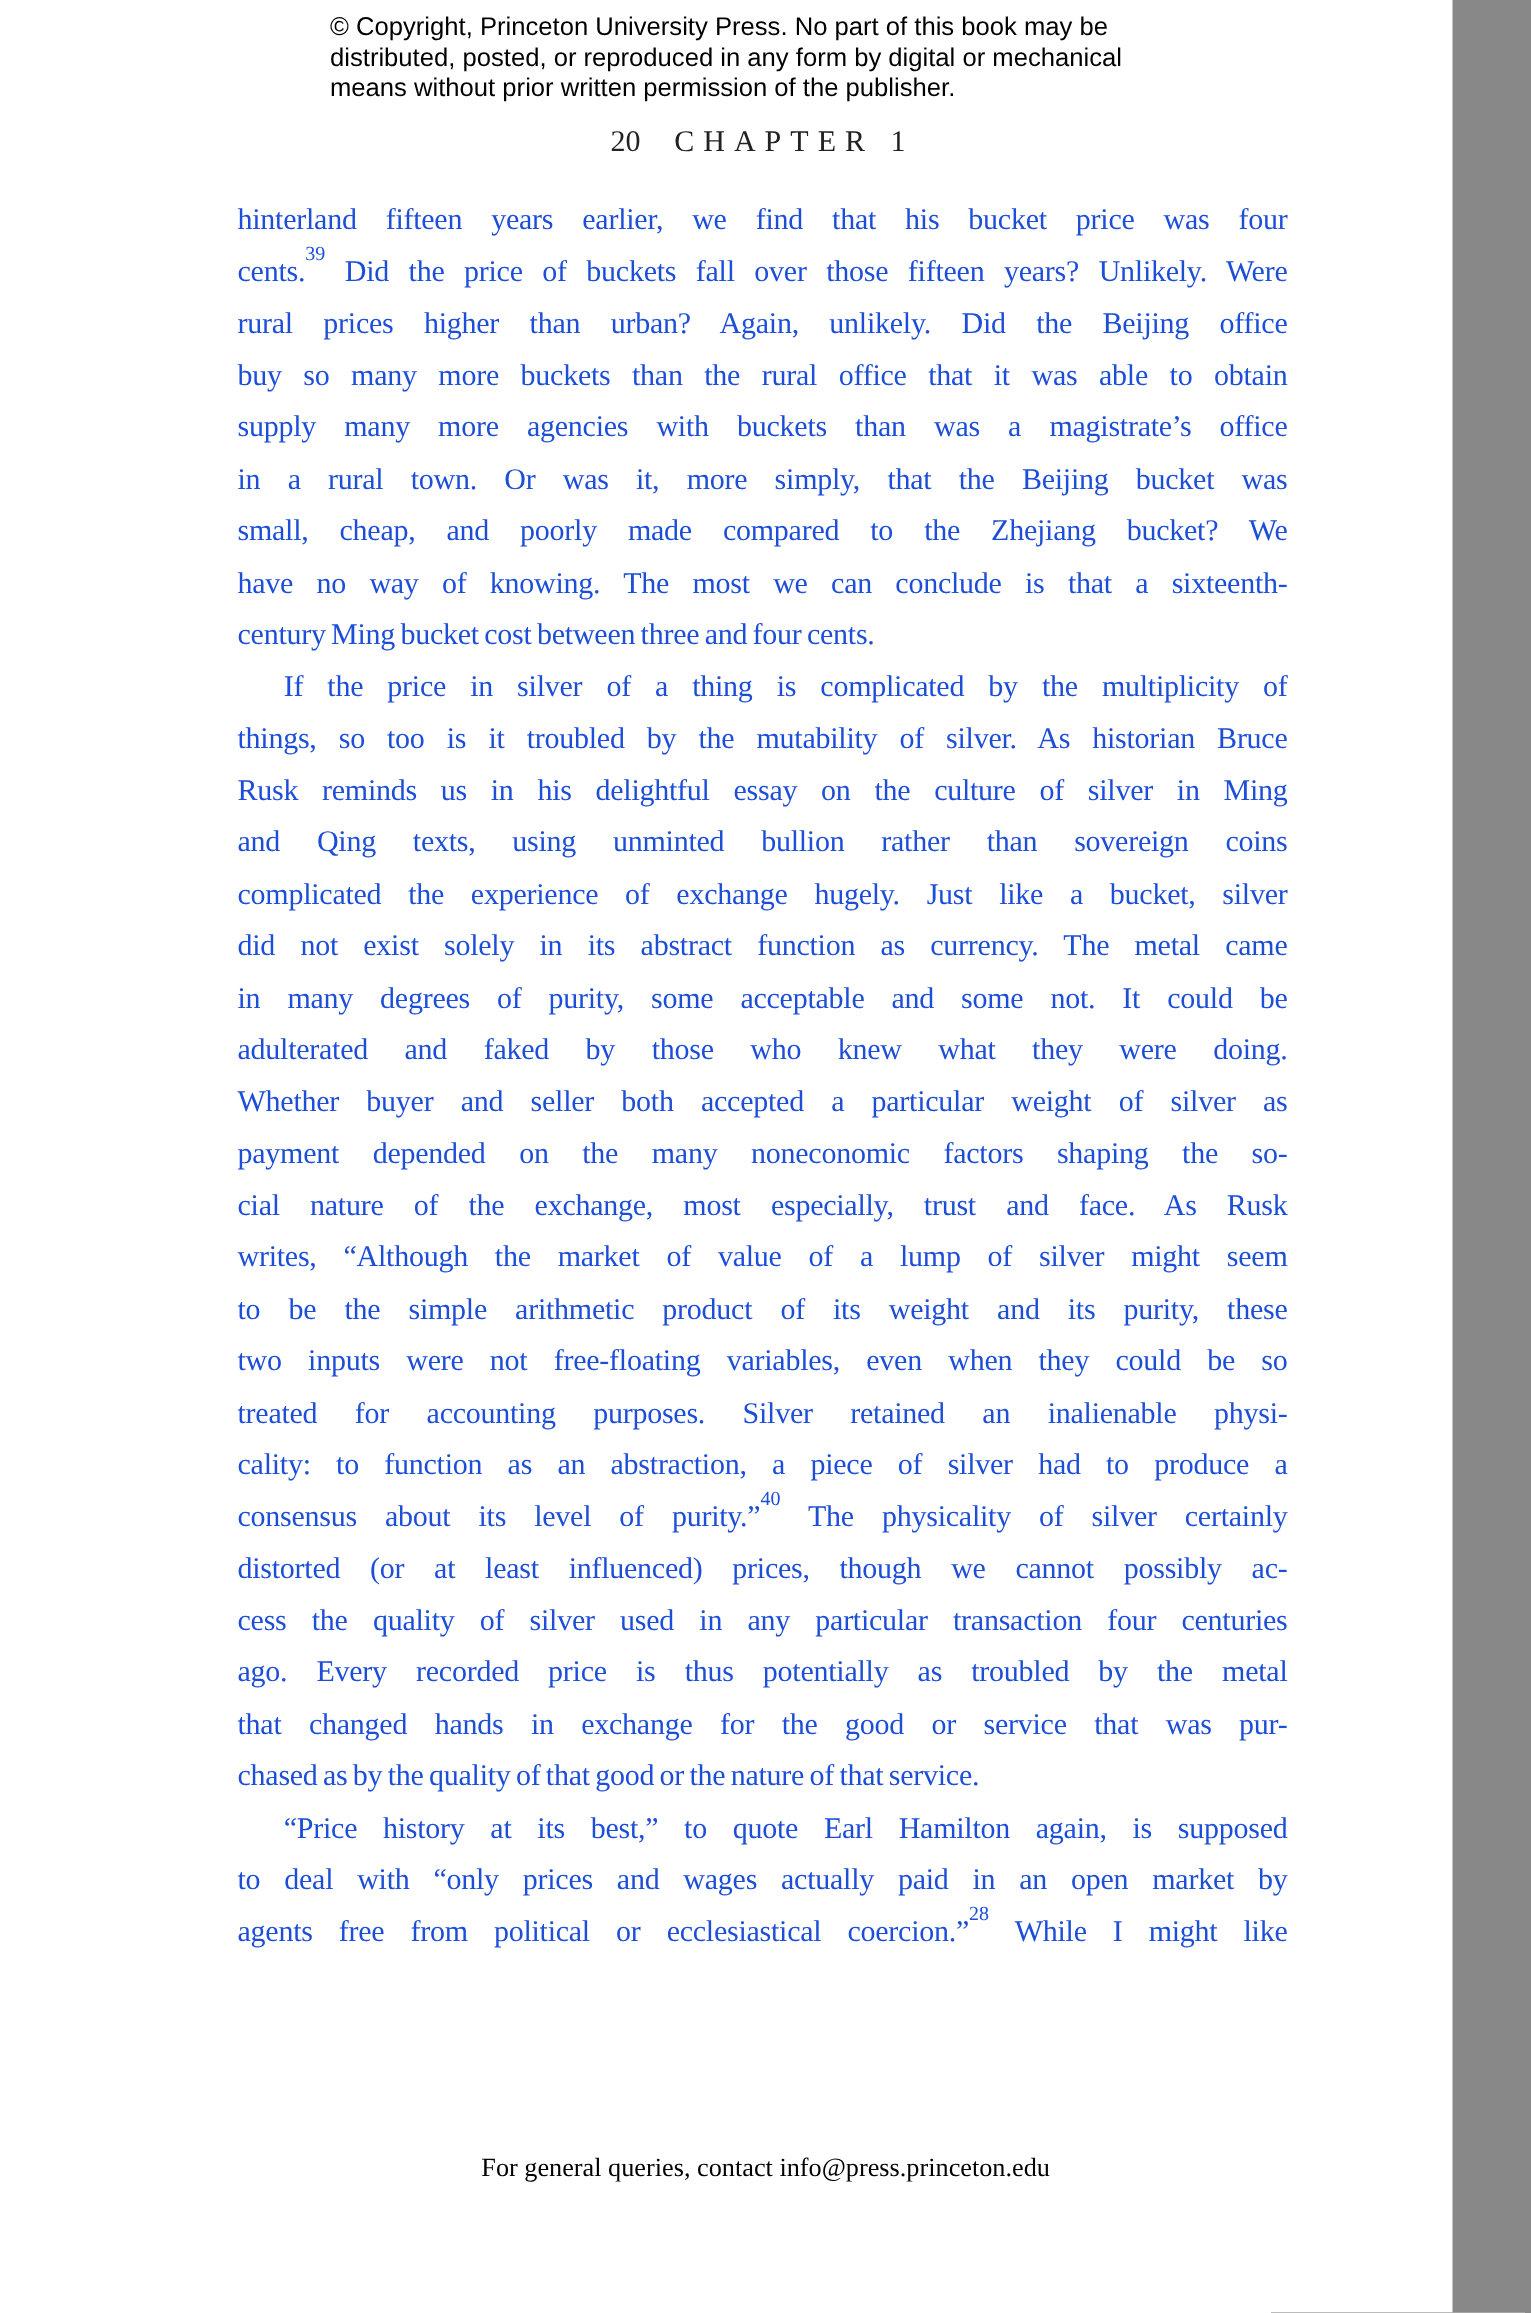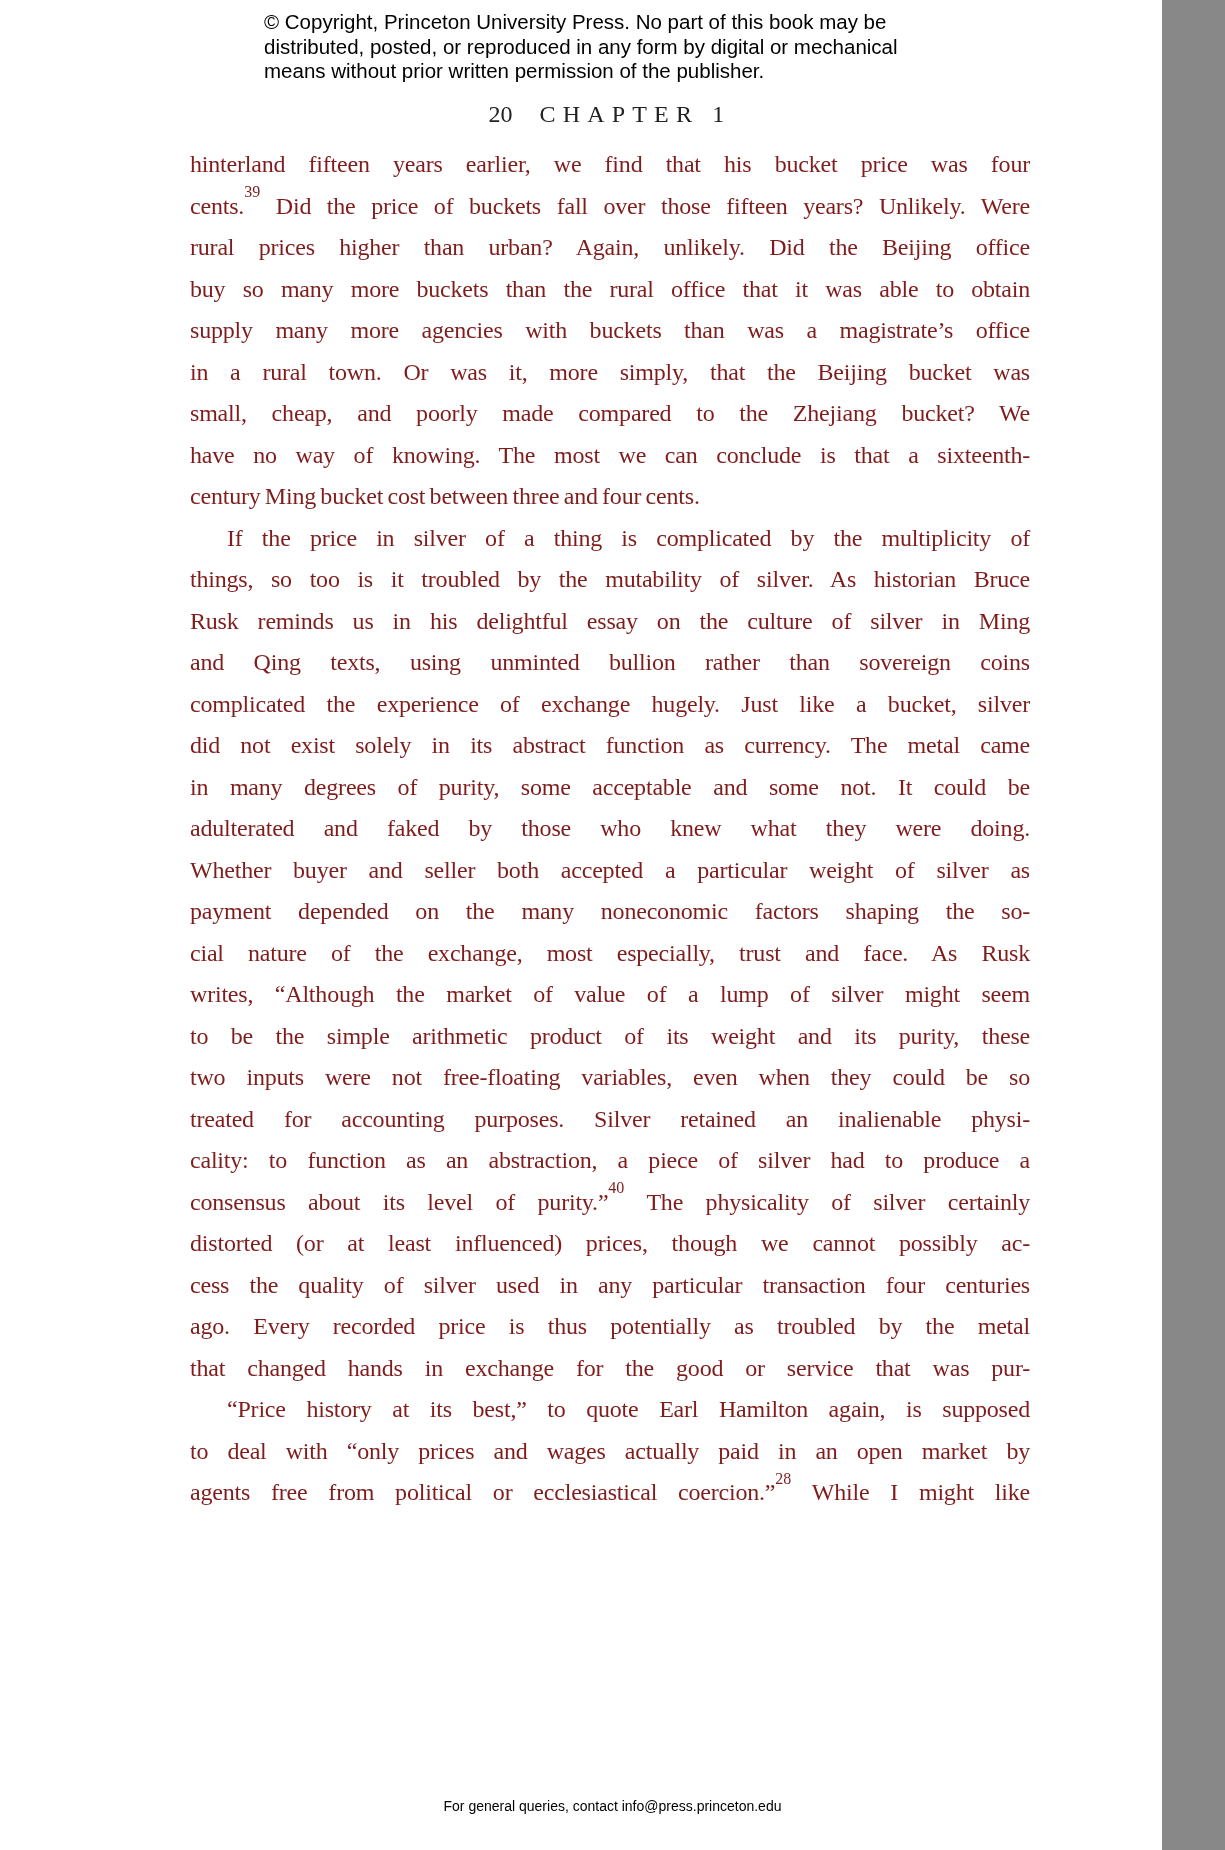--- a/index.html
+++ b/index.html
@@ -36,28 +36,28 @@
     font-size: 24px;
     color: #222222;
   }
   .running-head .chapter {
     letter-spacing: 0.30em;
   }
   
   .body-text {
     position: absolute;
     left: 190px;
-    top: 144px;
+    top: 156px;
     width: 840px;
     font-family: "Liberation Serif", "DejaVu Serif", serif;
     font-size: 24px;
     line-height: 41.5px;
     letter-spacing: -0.2px;
     word-spacing: -1.5px;
-    color: #7f1d1d;
+    color: #1d4ed8;
   }
   .body-text .line {
     text-align: justify;
     text-align-last: justify;
   }
   .body-text .line.endline {
     text-align-last: left;
   }
   .body-text .line.indent {
     text-indent: 37px;
@@ -66,25 +66,25 @@
     font-size: 16px;
     line-height: 0;
     position: relative;
     top: -0.45em;
     letter-spacing: 0;
   }
   
   .footer {
     position: absolute;
     left: 0;
-    top: 1798px;
+    top: 1722px;
     width: 1225px;
     text-align: center;
-    font-family: Liberation Sans, sans-serif;
-    font-size: 14px;
+    font-family: Liberation Serif, serif;
+    font-size: 21px;
     color: #000000;
   }
 </style>
 </head>
 <body>
 
 <div class="page">
 
   <div class="copyright">
     <div>© Copyright, Princeton University Press. No part of this book may be</div>
@@ -121,20 +121,21 @@
       <div class="line">writes, “Although the market of value of a lump of silver might seem</div>
       <div class="line">to be the simple arithmetic product of its weight and its purity, these</div>
       <div class="line">two inputs were not free-floating variables, even when they could be so</div>
       <div class="line">treated for accounting purposes. Silver retained an inalienable physi-</div>
       <div class="line">cality: to function as an abstraction, a piece of silver had to produce a</div>
       <div class="line">consensus about its level of purity.”<sup>40</sup> The physicality of silver certainly</div>
       <div class="line">distorted (or at least influenced) prices, though we cannot possibly ac-</div>
       <div class="line">cess the quality of silver used in any particular transaction four centuries</div>
       <div class="line">ago. Every recorded price is thus potentially as troubled by the metal</div>
       <div class="line">that changed hands in exchange for the good or service that was pur-</div>
+      <div class="line endline">chased as by the quality of that good or the nature of that service.</div>
       <div class="line indent">“Price history at its best,” to quote Earl Hamilton again, is supposed</div>
       <div class="line">to deal with “only prices and wages actually paid in an open market by</div>
       <div class="line">agents free from political or ecclesiastical coercion.”<sup>28</sup> While I might like</div>
     </div>
 
   <div class="footer">
     <span>For general queries, contact info@press.princeton.edu</span>
   </div>
 
 </div>

